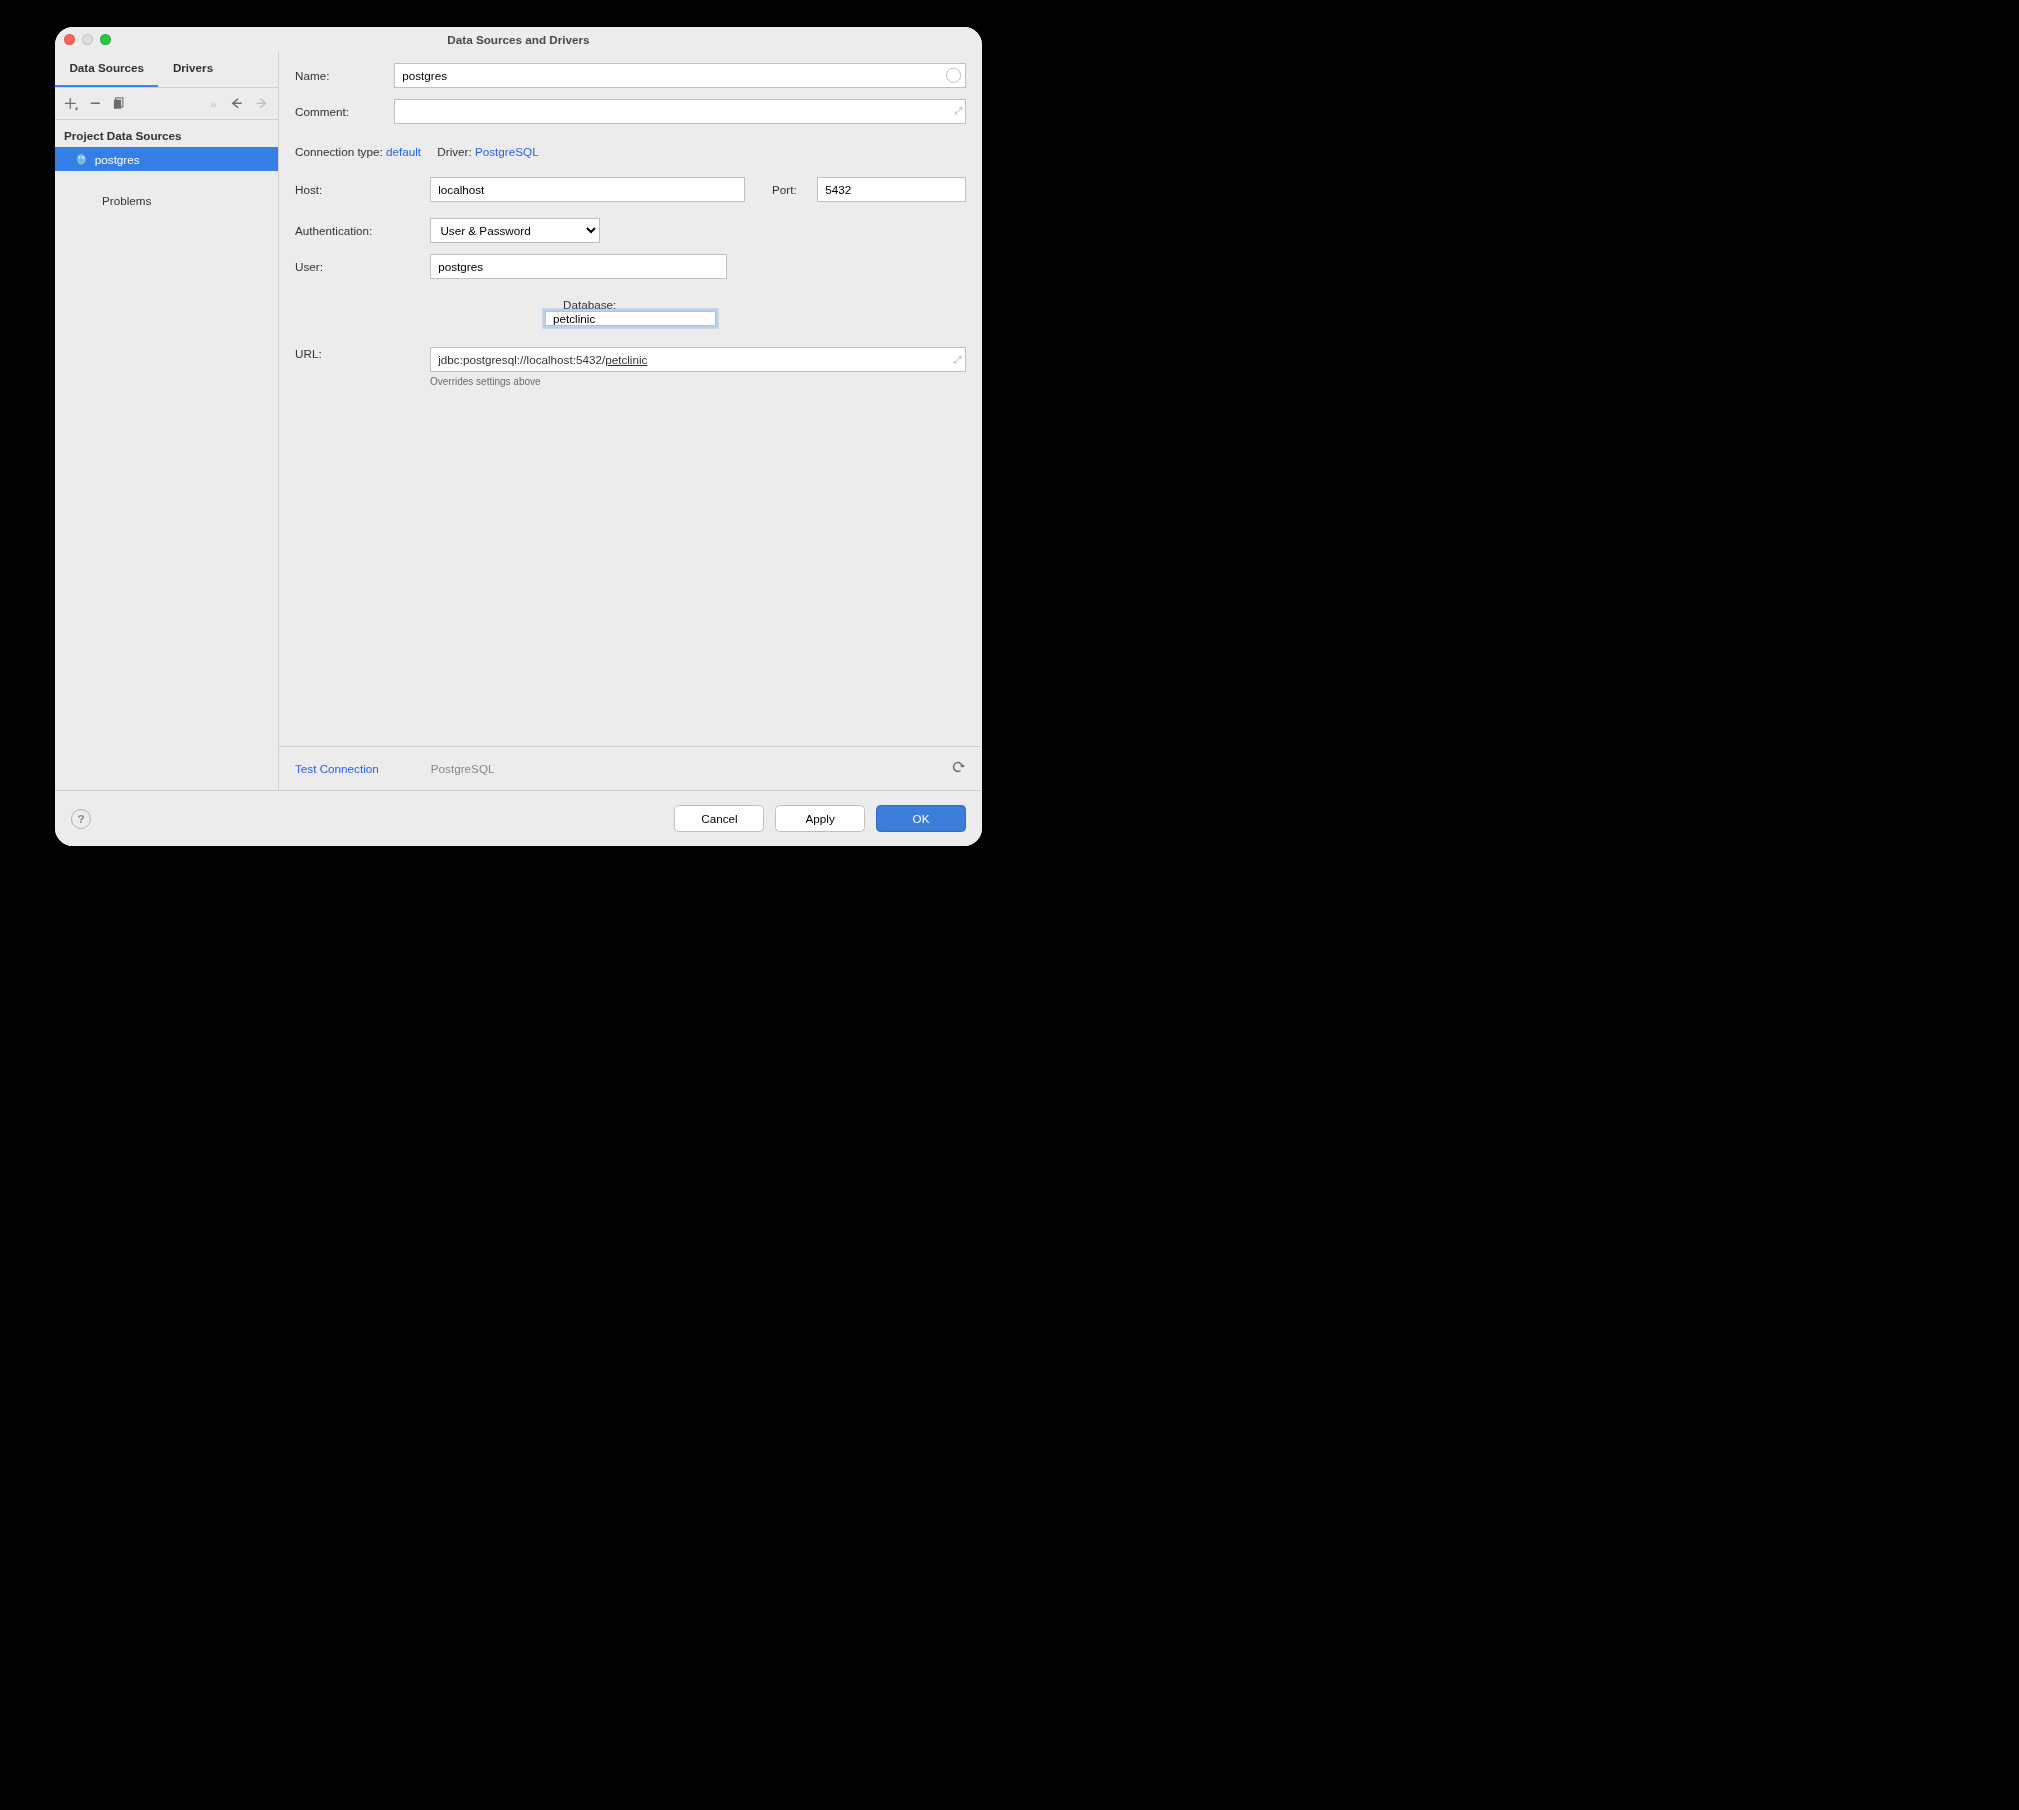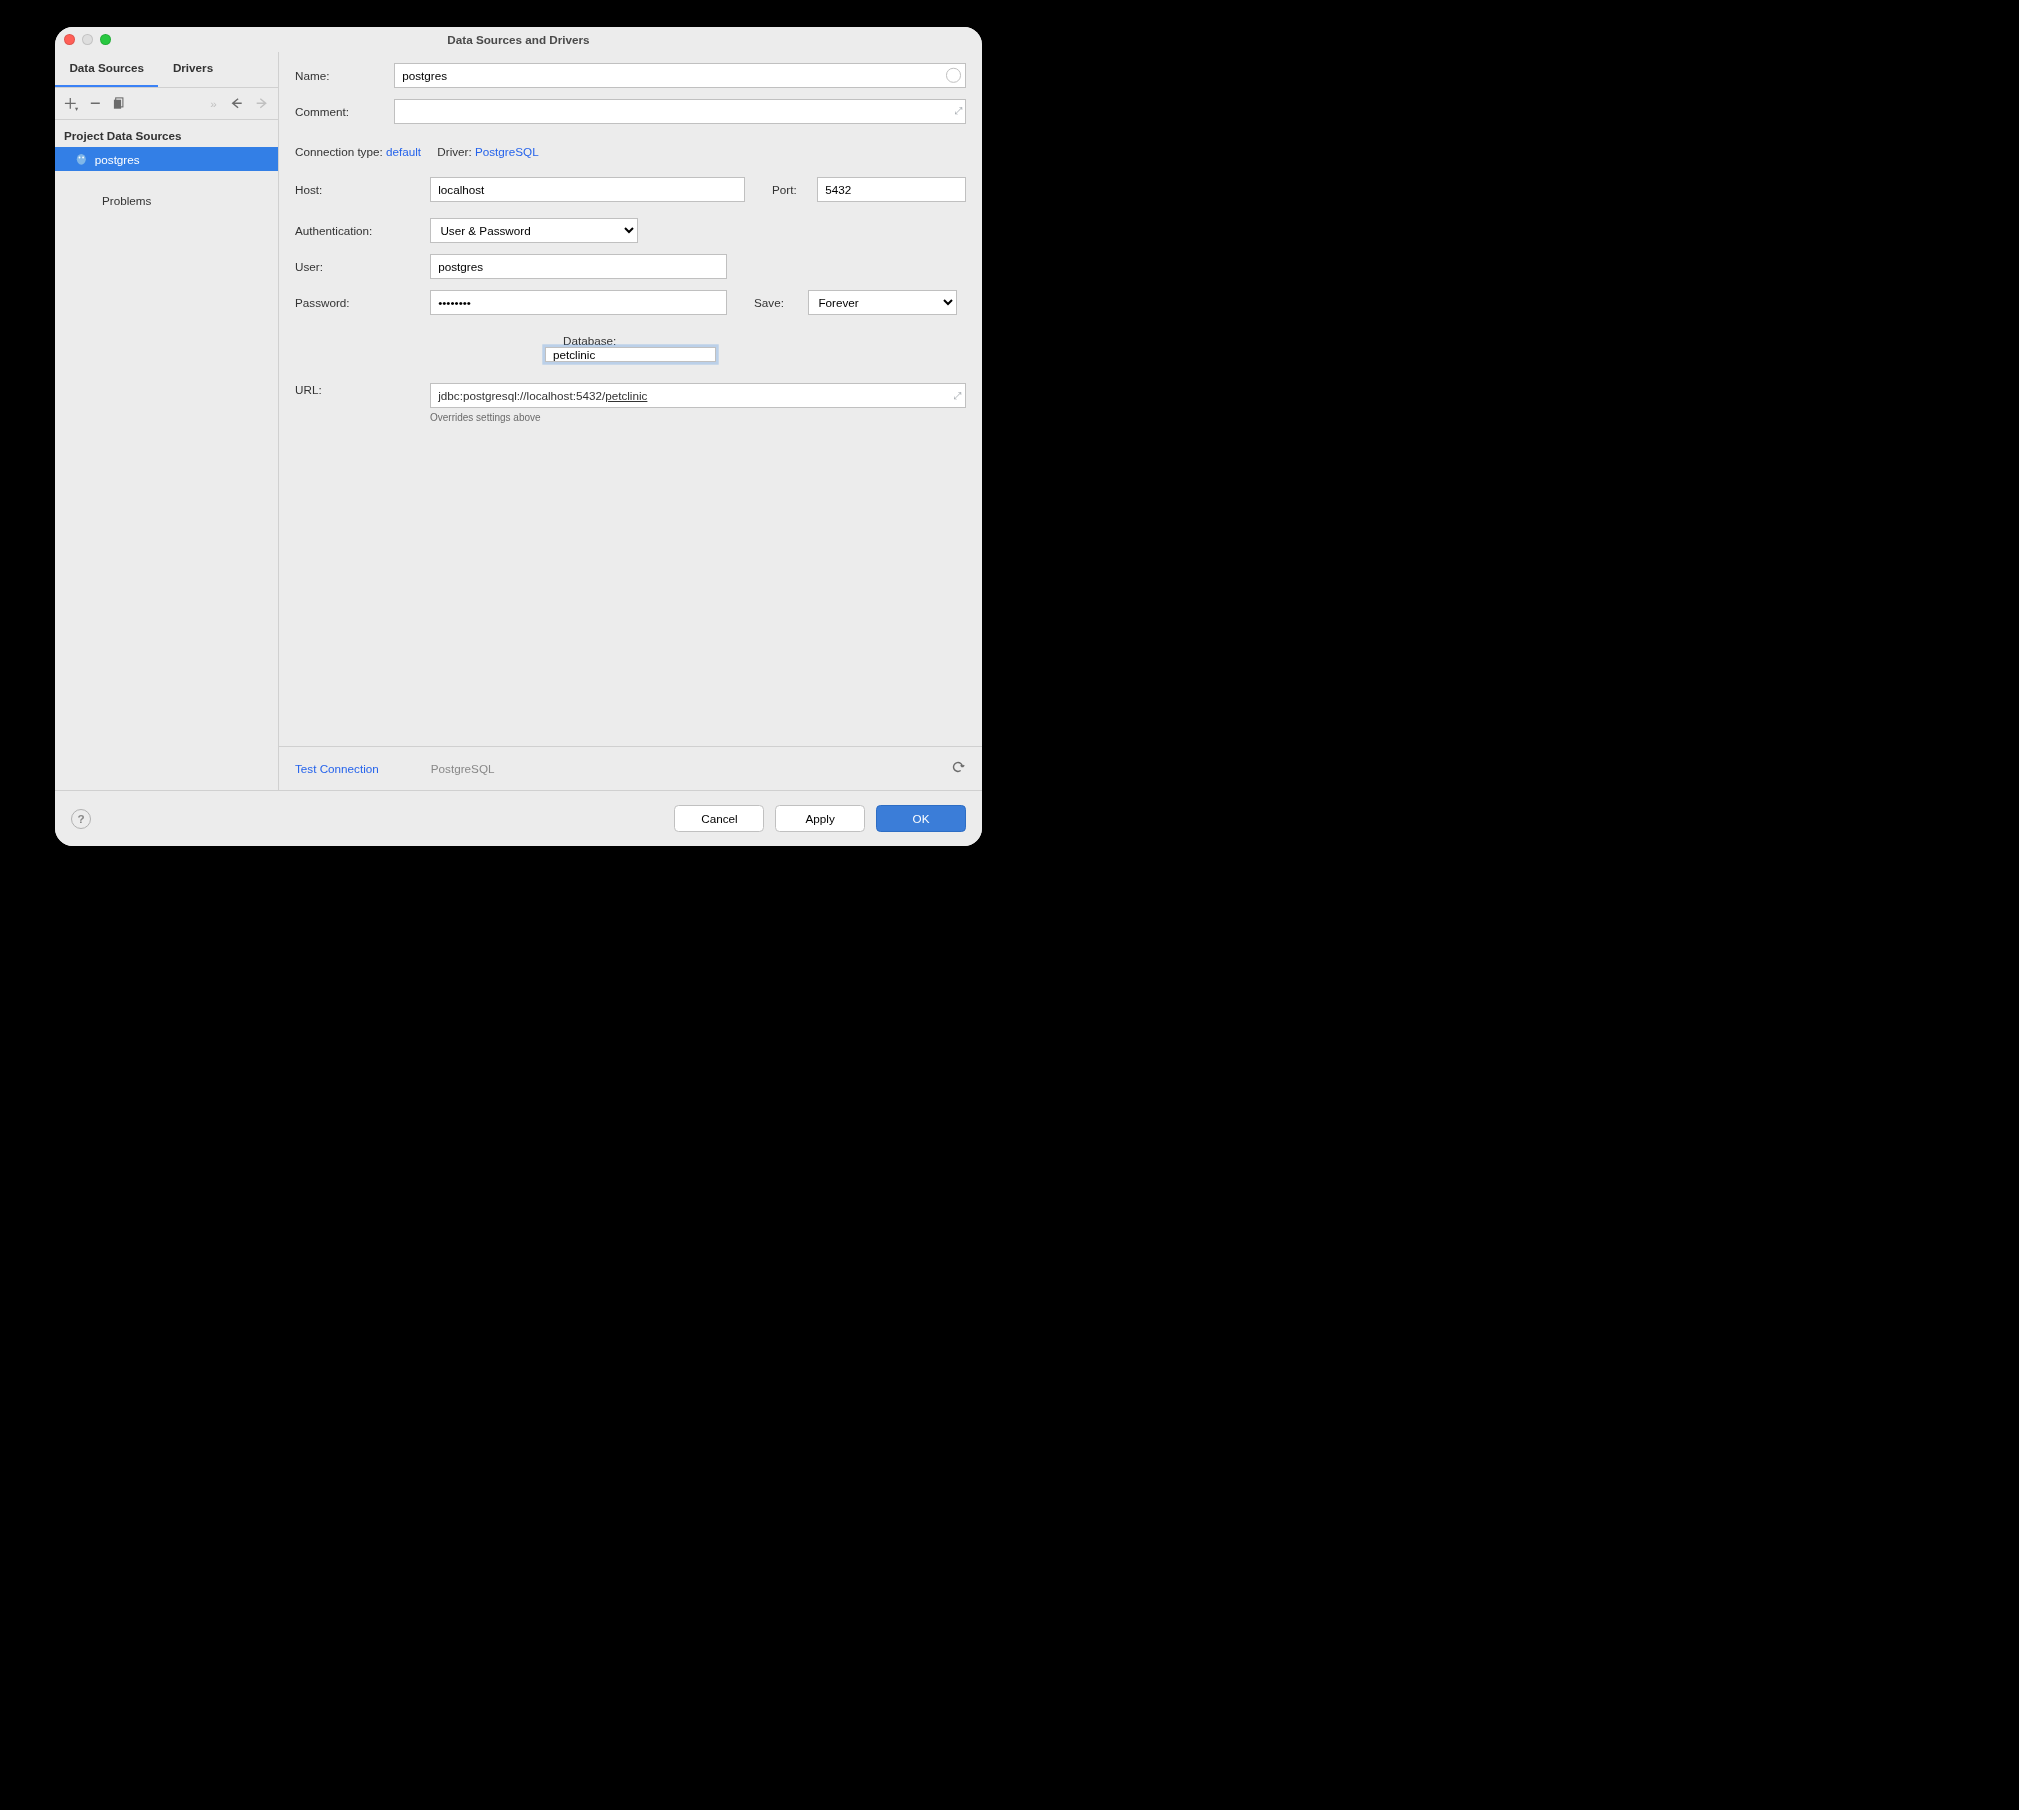--- a/index.html
+++ b/index.html
@@ -334,38 +334,30 @@
       <div class="form-grid">
         <div class="row hostrow">
           <label style="width:135px;">Host:</label>
           <input class="host" type="text" value="localhost" style="">
           <label class="portlbl">Port:</label>
           <input class="port" type="text" value="5432" style="">
         </div>
 
         <div class="row" style="margin-top:16px;">
           <label style="width:135px;">Authentication:</label>
-          <select style="width:208px;">
+          <select style="width:170px;">
             <option>User &amp; Password</option>
           </select>
         </div>
 
         <div class="row userrow">
           <label style="width:135px;">User:</label>
           <input type="text" value="postgres" style="">
         </div>
 
-        <div class="row pwrow">
-          <label style="width:135px;">Password:</label>
-          <input type="text" value="••••••••" style="">
-          <label class="savelbl">Save:</label>
-          <select>
-            <option>Forever</option>
-          </select>
-        </div>
 
         <div class="row dbrow" style="margin-top:19px;flex-direction:column;">
           <label style="width:135px;">Database:</label>
           <input type="text" value="petclinic" style="">
         </div>
 
         <div class="row urlrow" style="margin-top:21.6px;">
           <label style="width:135px;">URL:</label>
           <div class="urlwrap">
             <div class="urlin" style="border:0.9px solid #c0c0c0;background:#fff;height:25px;display:flex;align-items:center;padding:0 21.6px 0 7.2px;position:relative;">

